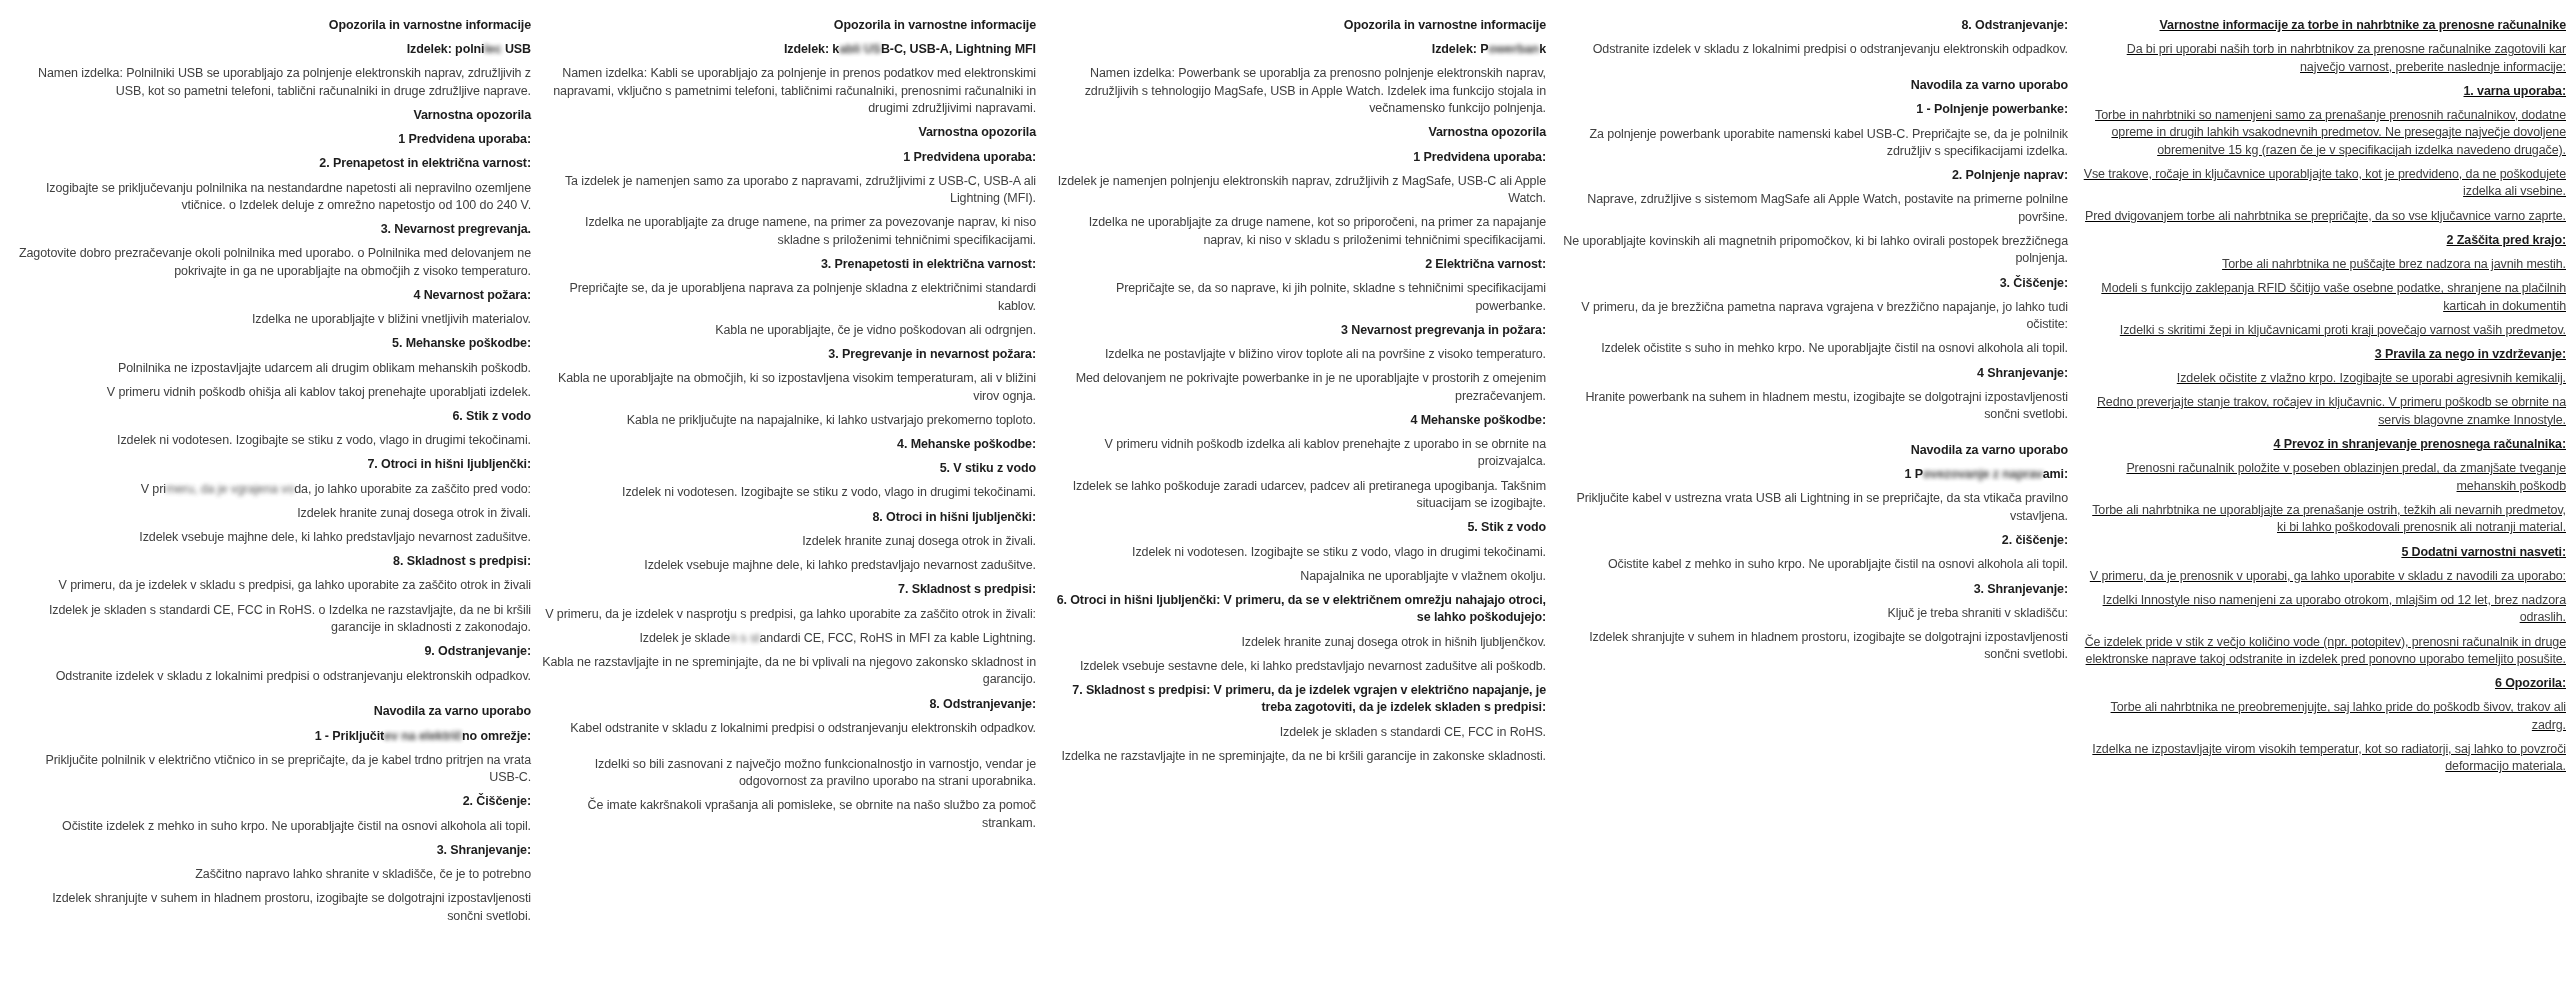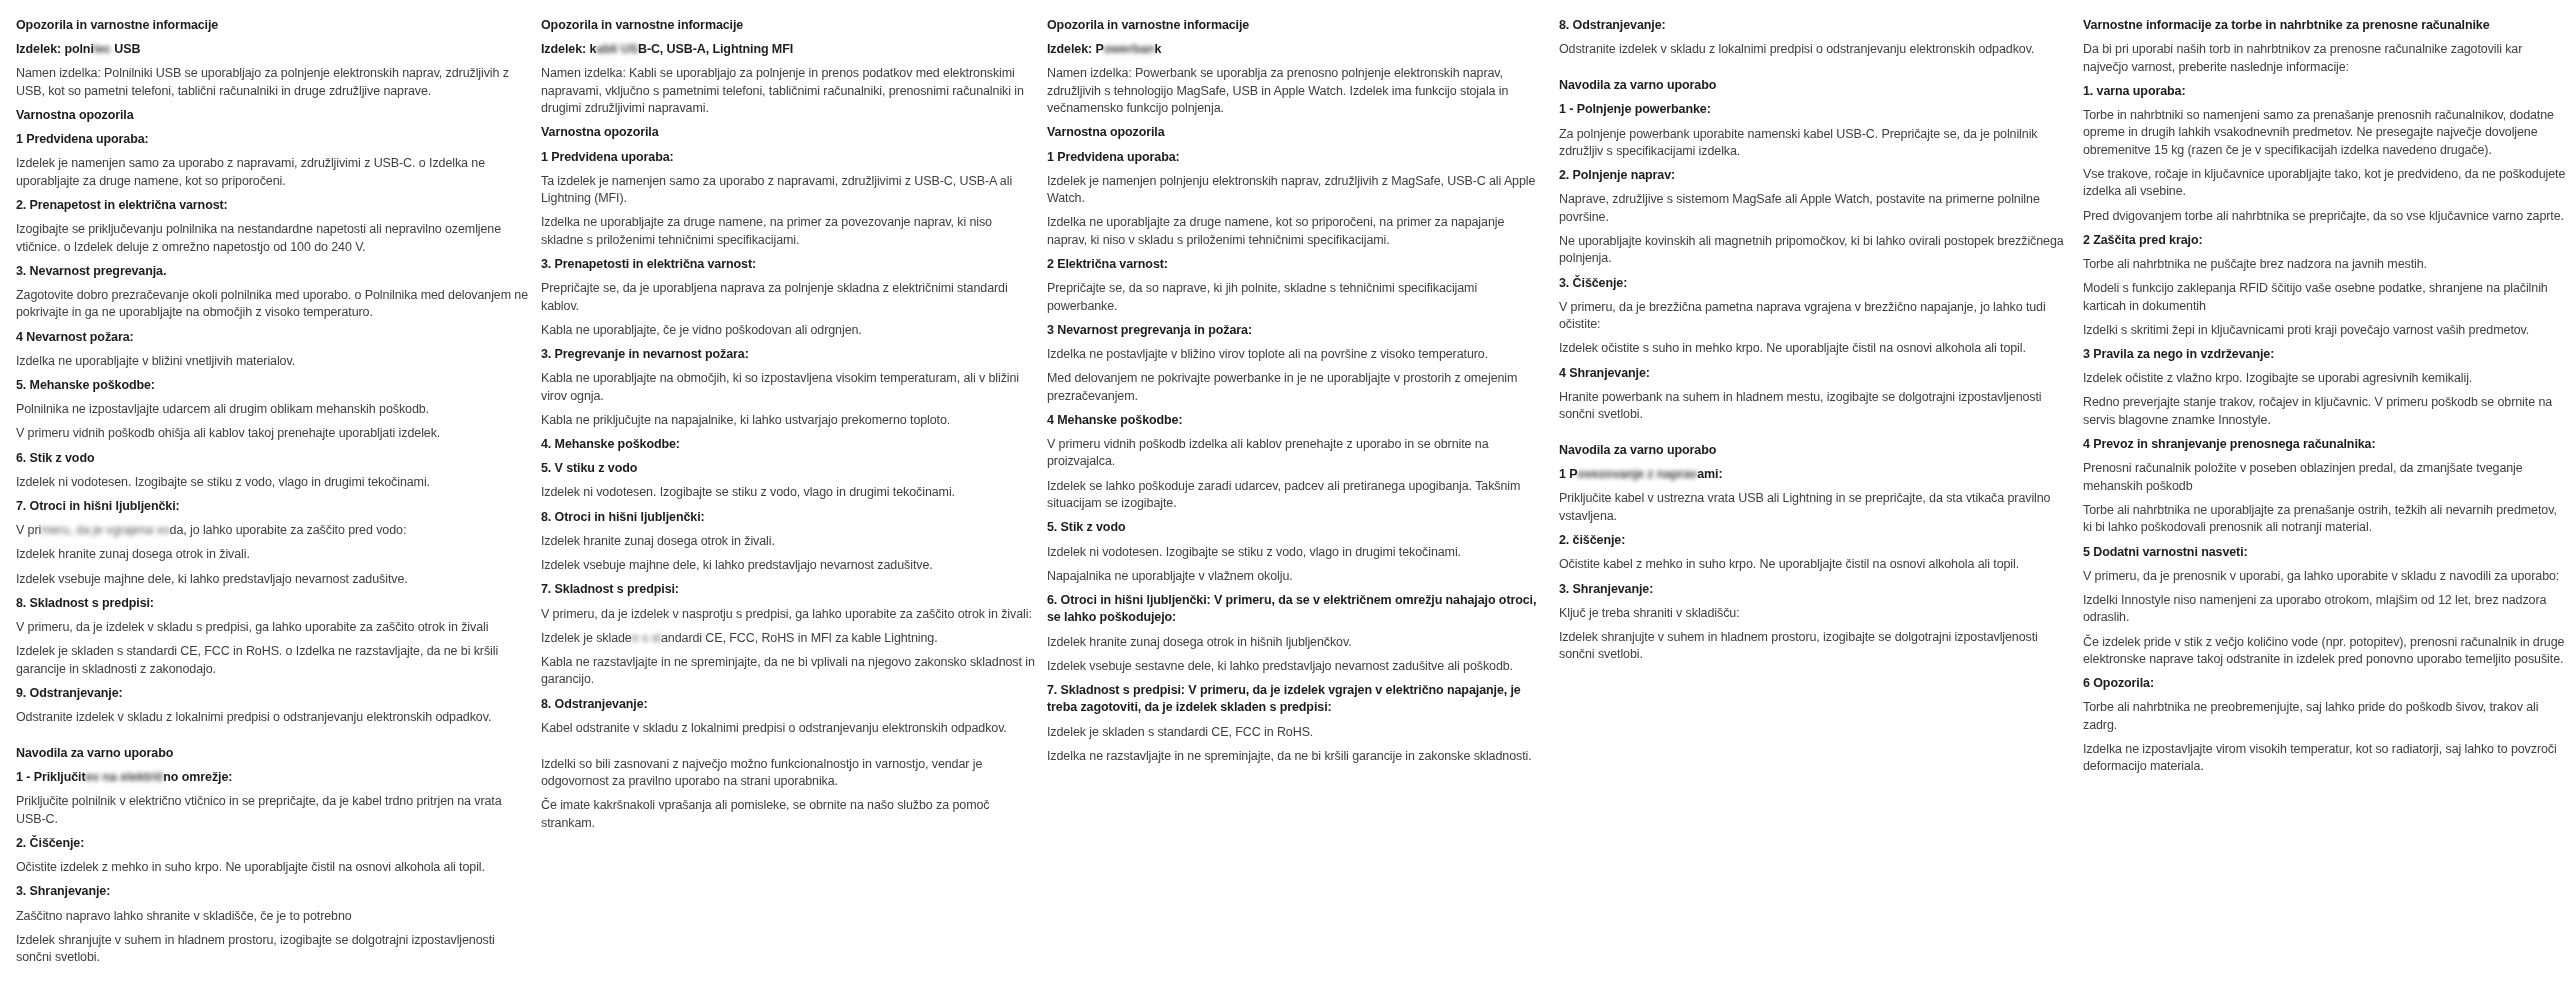--- a/index.html
+++ b/index.html
@@ -9,20 +9,21 @@
     height: 1006px;
     background: #ffffff;
     overflow: hidden;
     font-family: "Liberation Sans", sans-serif;
   }
   #doc {
     position: relative;
     width: 2247px;
     height: 1006px;
     background: #ffffff;
+    text-align: right;
   }
   .column {
     position: absolute;
     top: 17px;
   }
   .block {
     margin: 0 0 6.8px 0;
     font-size: 12.5px;
     line-height: 17.4px;
     letter-spacing: -0.1px;
@@ -45,21 +46,20 @@
 </head>
 <body>
 
 <div id="doc">
   <div class="column" style="left: 16px; width: 515px;">
       <div class="block heading">Opozorila in varnostne informacije</div>
       <div class="block heading">Izdelek: polni<span class="blur">lec</span> USB</div>
       <div class="block para">Namen izdelka: Polnilniki USB se uporabljajo za polnjenje elektronskih naprav, združljivih z USB, kot so pametni telefoni, tablični računalniki in druge združljive naprave.</div>
       <div class="block heading">Varnostna opozorila</div>
       <div class="block heading">1 Predvidena uporaba:</div>
-      <div class="block para">Izdelek je namenjen samo za uporabo z napravami, združljivimi z USB-C. o Izdelka ne uporabljajte za druge namene, kot so priporočeni.</div>
       <div class="block heading">2. Prenapetost in električna varnost:</div>
       <div class="block para">Izogibajte se priključevanju polnilnika na nestandardne napetosti ali nepravilno ozemljene vtičnice. o Izdelek deluje z omrežno napetostjo od 100 do 240 V.</div>
       <div class="block heading">3. Nevarnost pregrevanja.</div>
       <div class="block para">Zagotovite dobro prezračevanje okoli polnilnika med uporabo. o Polnilnika med delovanjem ne pokrivajte in ga ne uporabljajte na območjih z visoko temperaturo.</div>
       <div class="block heading">4 Nevarnost požara:</div>
       <div class="block para">Izdelka ne uporabljajte v bližini vnetljivih materialov.</div>
       <div class="block heading">5. Mehanske poškodbe:</div>
       <div class="block para">Polnilnika ne izpostavljajte udarcem ali drugim oblikam mehanskih poškodb.</div>
       <div class="block para">V primeru vidnih poškodb ohišja ali kablov takoj prenehajte uporabljati izdelek.</div>
       <div class="block heading">6. Stik z vodo</div>
@@ -153,21 +153,21 @@
       <div class="block para">Hranite powerbank na suhem in hladnem mestu, izogibajte se dolgotrajni izpostavljenosti sončni svetlobi.</div>
       <div class="block heading gap">Navodila za varno uporabo</div>
       <div class="block heading">1 P<span class="blur">ovezovanje z naprav</span>ami:</div>
       <div class="block para">Priključite kabel v ustrezna vrata USB ali Lightning in se prepričajte, da sta vtikača pravilno vstavljena.</div>
       <div class="block heading">2. čiščenje:</div>
       <div class="block para">Očistite kabel z mehko in suho krpo. Ne uporabljajte čistil na osnovi alkohola ali topil.</div>
       <div class="block heading">3. Shranjevanje:</div>
       <div class="block para">Ključ je treba shraniti v skladišču:</div>
       <div class="block para">Izdelek shranjujte v suhem in hladnem prostoru, izogibajte se dolgotrajni izpostavljenosti sončni svetlobi.</div>
     </div>
-  <div class="column" style="left: 2083px; width: 483px;">
+  <div class="column" style="left: 2083px; width: 483px; text-decoration: underline;">
       <div class="block heading">Varnostne informacije za torbe in nahrbtnike za prenosne računalnike</div>
       <div class="block para">Da bi pri uporabi naših torb in nahrbtnikov za prenosne računalnike zagotovili kar največjo varnost, preberite naslednje informacije:</div>
       <div class="block heading">1. varna uporaba:</div>
       <div class="block para">Torbe in nahrbtniki so namenjeni samo za prenašanje prenosnih računalnikov, dodatne opreme in drugih lahkih vsakodnevnih predmetov. Ne presegajte največje dovoljene obremenitve 15 kg (razen če je v specifikacijah izdelka navedeno drugače).</div>
       <div class="block para">Vse trakove, ročaje in ključavnice uporabljajte tako, kot je predvideno, da ne poškodujete izdelka ali vsebine.</div>
       <div class="block para">Pred dvigovanjem torbe ali nahrbtnika se prepričajte, da so vse ključavnice varno zaprte.</div>
       <div class="block heading">2 Zaščita pred krajo:</div>
       <div class="block para">Torbe ali nahrbtnika ne puščajte brez nadzora na javnih mestih.</div>
       <div class="block para">Modeli s funkcijo zaklepanja RFID ščitijo vaše osebne podatke, shranjene na plačilnih karticah in dokumentih</div>
       <div class="block para">Izdelki s skritimi žepi in ključavnicami proti kraji povečajo varnost vaših predmetov.</div>

